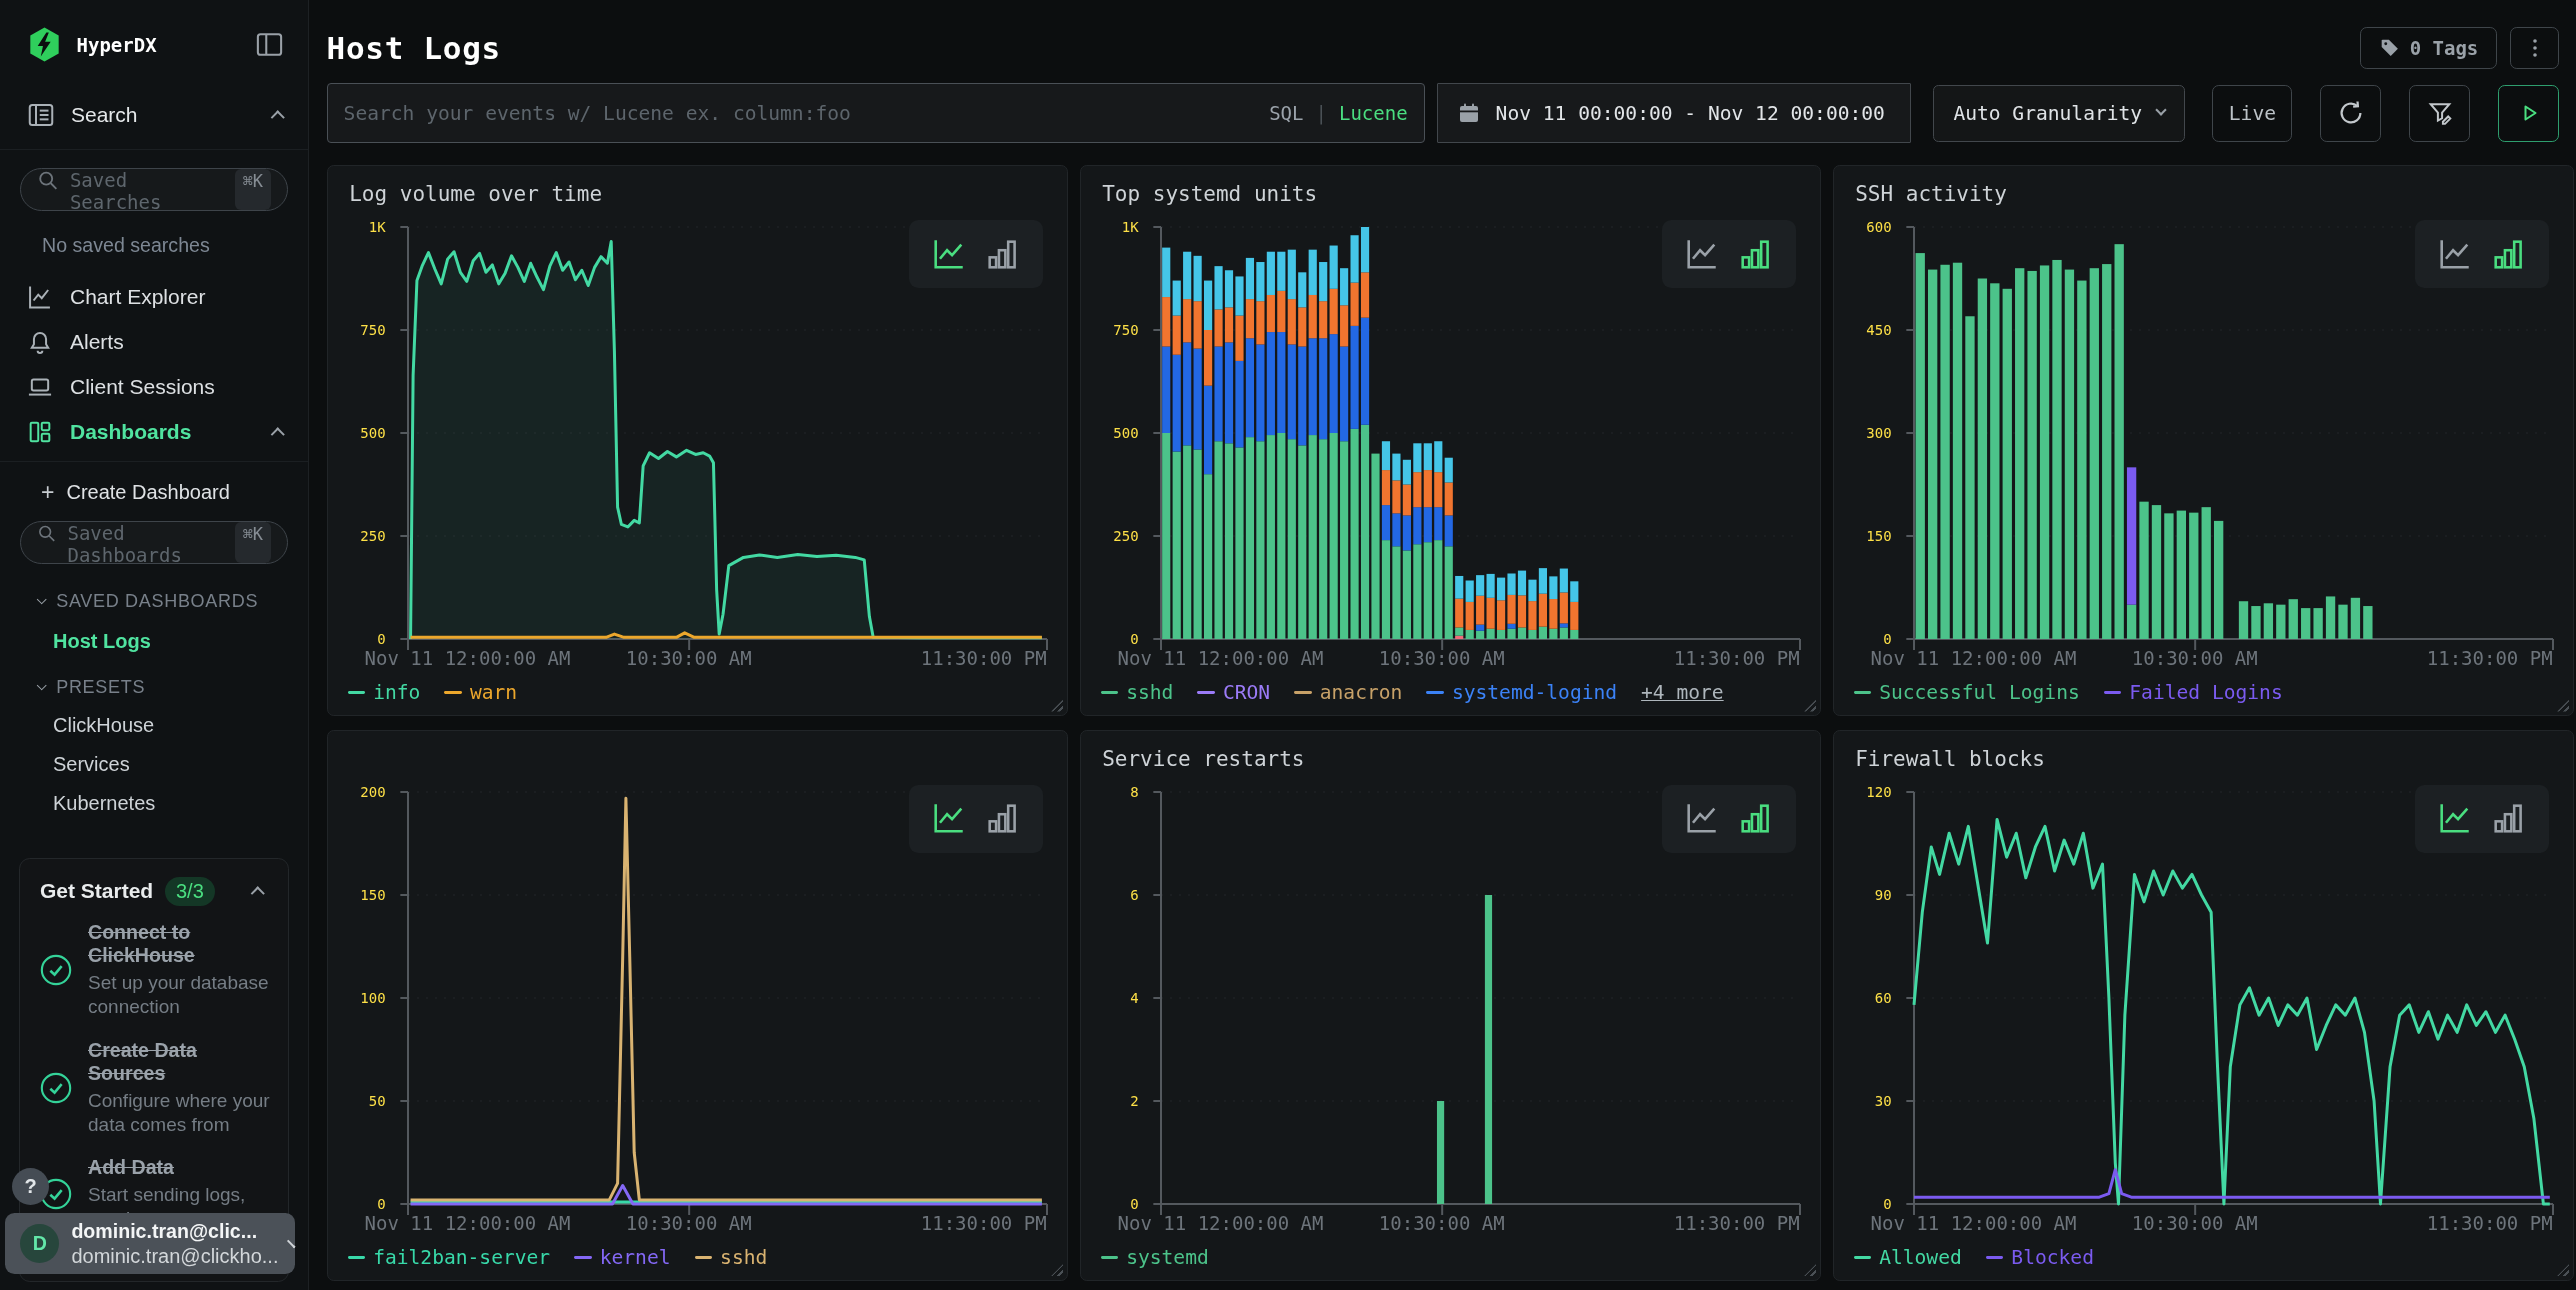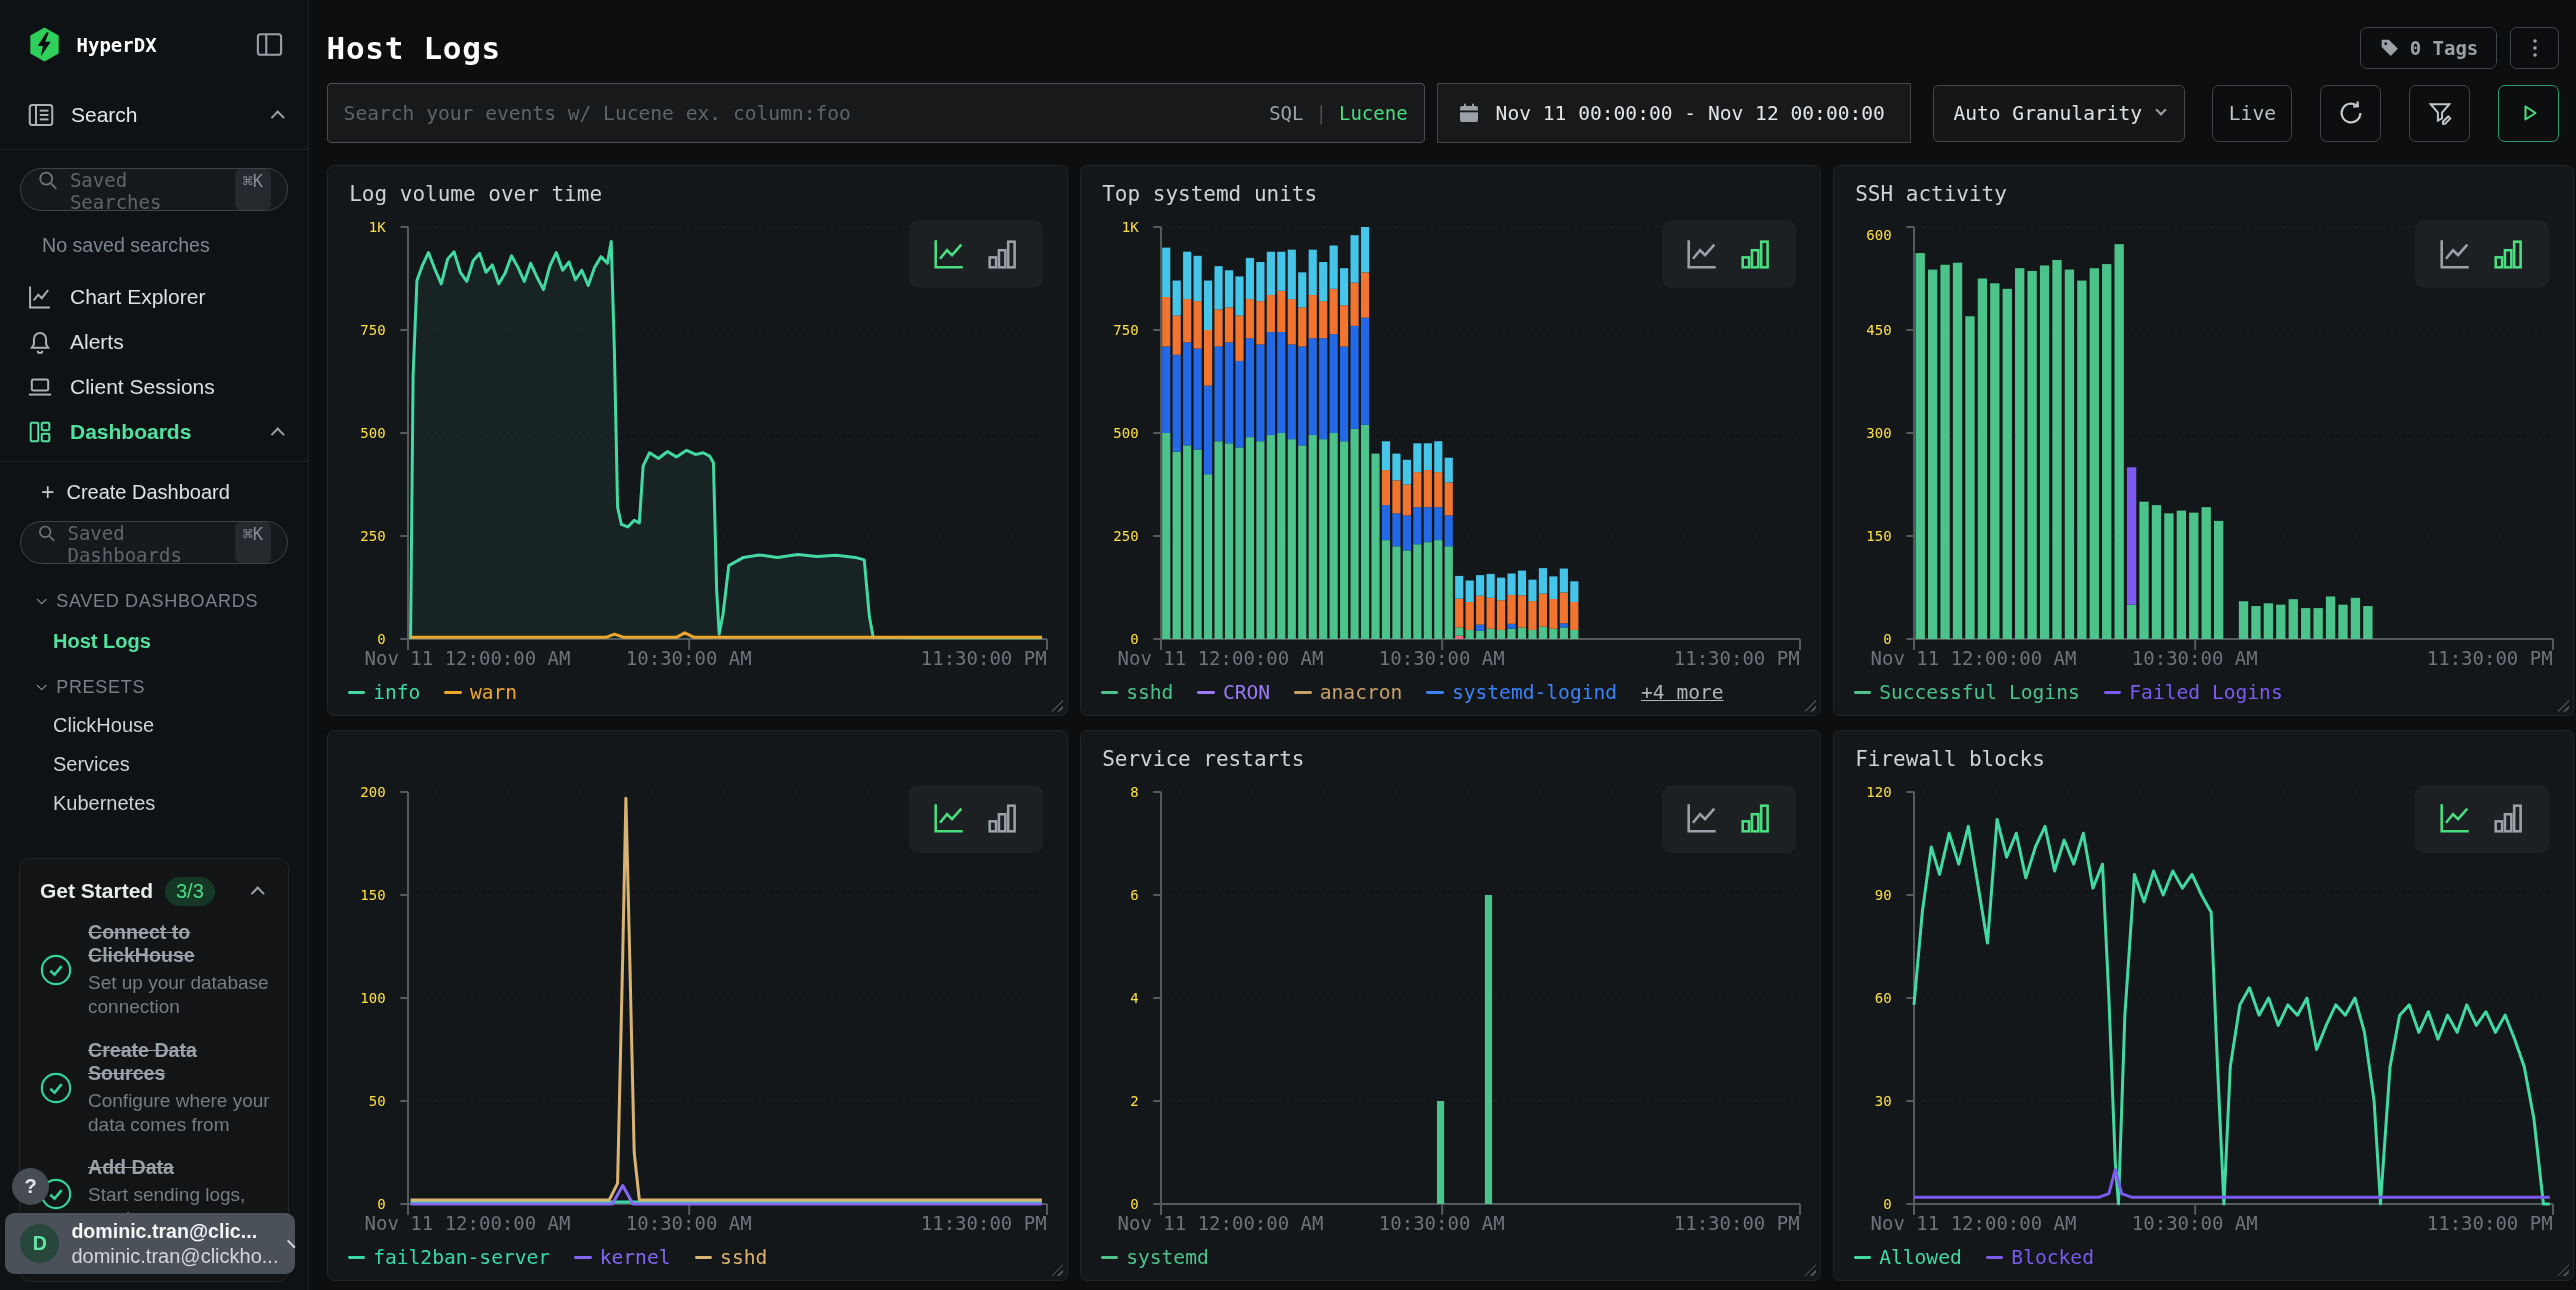--- a/index.html
+++ b/index.html
@@ -621,21 +621,21 @@
             </div>
             <div class="ticon">
               <svg viewBox="0 0 26 26" width="37" height="37" fill="none" stroke="#4ade80" stroke-width="1.8">
                 <rect x="4" y="15" width="4.5" height="7"></rect>
                 <rect x="10.5" y="10" width="4.5" height="12"></rect>
                 <rect x="17" y="4" width="4.5" height="18"></rect>
               </svg>
             </div>
           </div>
           <div class="ylabels">
-            <div class="ylab" style="top: 0%; margin-top: 8px;">600</div>
+            <div class="ylab" style="top: 0%;">600</div>
             <div class="ylab" style="top: 25%;">450</div>
             <div class="ylab" style="top: 50%;">300</div>
             <div class="ylab" style="top: 75%;">150</div>
             <div class="ylab" style="top: 100%;">0</div>
           </div>
           <div class="plot">
             <svg viewBox="0 0 1000 600" preserveAspectRatio="none" style="width:100%;height:100%;overflow:visible;display:block">
               <line x1="0" y1="0" x2="1000" y2="0" stroke="#1e2225" stroke-dasharray="2 7" stroke-width="1.5" vector-effect="non-scaling-stroke"></line>
               <line x1="0" y1="150" x2="1000" y2="150" stroke="#1e2225" stroke-dasharray="2 7" stroke-width="1.5" vector-effect="non-scaling-stroke"></line>
               <line x1="0" y1="300" x2="1000" y2="300" stroke="#1e2225" stroke-dasharray="2 7" stroke-width="1.5" vector-effect="non-scaling-stroke"></line>

